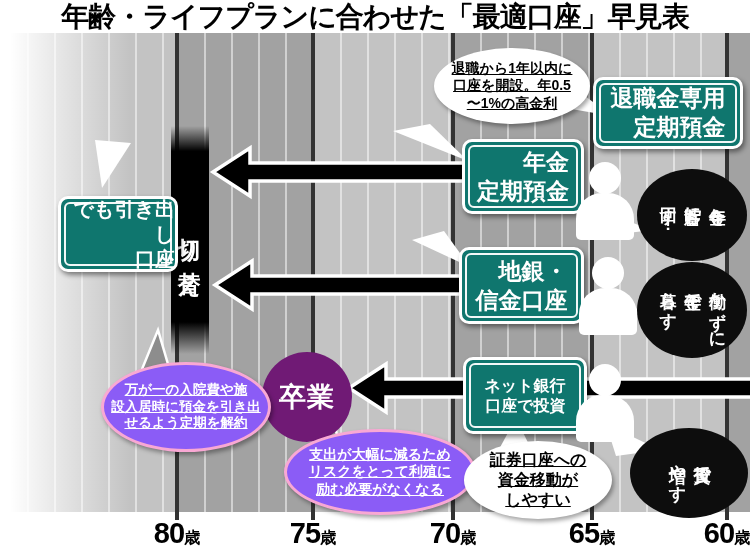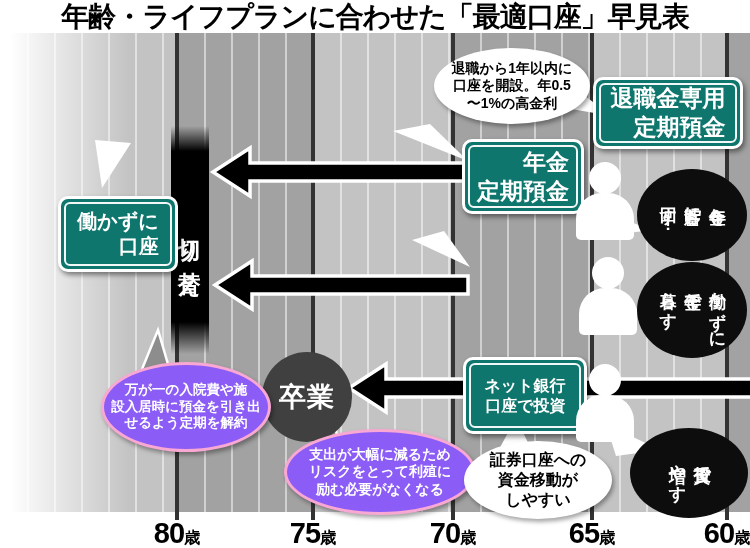--- a/index.html
+++ b/index.html
@@ -31,21 +31,21 @@
   }
   .switch-bar span{
     writing-mode:vertical-rl;text-orientation:upright;color:#fff;
     font-weight:bold;font-size:23px;letter-spacing:4px;margin-top:26px;
   }
   
   .overlay{position:absolute;left:0;top:0;z-index:4;}
   
   .grad-circle{
     position:absolute;left:262px;top:352px;width:90px;height:90px;border-radius:50%;
-    background:#404040;color:#fff;font-size:27px;font-weight:bold;
+    background:#701a75;color:#fff;font-size:27px;font-weight:bold;
     display:flex;align-items:center;justify-content:center;z-index:5;
     letter-spacing:1px;
   }
   
   .box{
     position:absolute;background:#0f766e;border:3px solid #fff;border-radius:10px;
     color:#fff;font-weight:bold;text-align:right;display:flex;align-items:center;justify-content:center;
     white-space:pre-line;z-index:6;box-shadow:2px 3px 5px rgba(0,0,0,.45);line-height:1.25;
   }
   .box::before{content:"";position:absolute;inset:3px;border:2px solid rgba(255,255,255,.95);
@@ -53,20 +53,21 @@
   .box-megabank{left:58px;top:196px;width:114px;height:70px;font-size:20px;}
   .box-pension{left:462px;top:139px;width:116px;height:69px;font-size:23px;}
   .box-retire{left:593px;top:77px;width:144px;height:66px;font-size:23px;}
   .box-chigin{left:459px;top:247px;width:119px;height:71px;font-size:23px;}
   .box-netbank{left:463px;top:357px;width:118px;height:71px;font-size:16px;}
   
   .bubble{
     position:absolute;border-radius:50%;display:flex;align-items:center;justify-content:center;
     text-align:center;font-weight:bold;white-space:pre-line;z-index:7;line-height:1.25;
     box-shadow:2px 3px 4px rgba(0,0,0,.35);
+    text-decoration:underline;
   }
   .bw{background:#fff;color:#000;}
   .bg{background:#8b5cf6;color:#fff;border:3px solid #f9a8d4;}
   .bub-nyuin{left:50px;top:76px;width:128px;height:76px;font-size:15px;}
   .bub-kinri{left:291px;top:85px;width:144px;height:62px;font-size:17px;}
   .bub-taishoku{left:434px;top:48px;width:156px;height:76px;font-size:14px;}
   .bub-ryoko{left:224px;top:217px;width:216px;height:60px;font-size:16px;}
   .bub-mangaichi{left:101px;top:362px;width:164px;height:84px;font-size:13.5px;}
   .bub-shishutsu{left:284px;top:429px;width:186px;height:80px;font-size:14px;}
   .bub-shoken{left:464px;top:441px;width:148px;height:78px;font-size:16px;}
@@ -147,26 +148,28 @@
     <polygon points="140,374 170,371 158,330" fill="#8d8d8d" stroke="#fff" stroke-width="2.5"></polygon>
     <polygon points="303,440 338,442 331,400" fill="#8d8d8d" stroke="#fff" stroke-width="2.5"></polygon>
 
     <polygon points="598,210 652,230 604,236" fill="#fff"></polygon>
     <polygon points="600,300 655,313 606,322" fill="#fff"></polygon>
     <polygon points="606,424 660,450 616,456" fill="#fff"></polygon>
   </svg>
 
   <div class="grad-circle">卒業</div>
 
-  <div class="box box-megabank">働かずに
+  <div class="box box-megabank">でも引き出し
 口座</div>
   <div class="box box-pension">年金
 定期預金</div>
   <div class="box box-retire">退職金専用
 定期預金</div>
+  <div class="box box-chigin">地銀・
+信金口座</div>
   <div class="box box-netbank">ネット銀行
 口座で投資</div>
 
   <div class="bubble bw bub-taishoku">退職から1年以内に
 口座を開設。年0.5
 〜1%の高金利</div>
   <div class="bubble bg bub-mangaichi">万が一の入院費や施
 設入居時に預金を引き出
 せるよう定期を解約</div>
   <div class="bubble bg bub-shishutsu">支出が大幅に減るため

